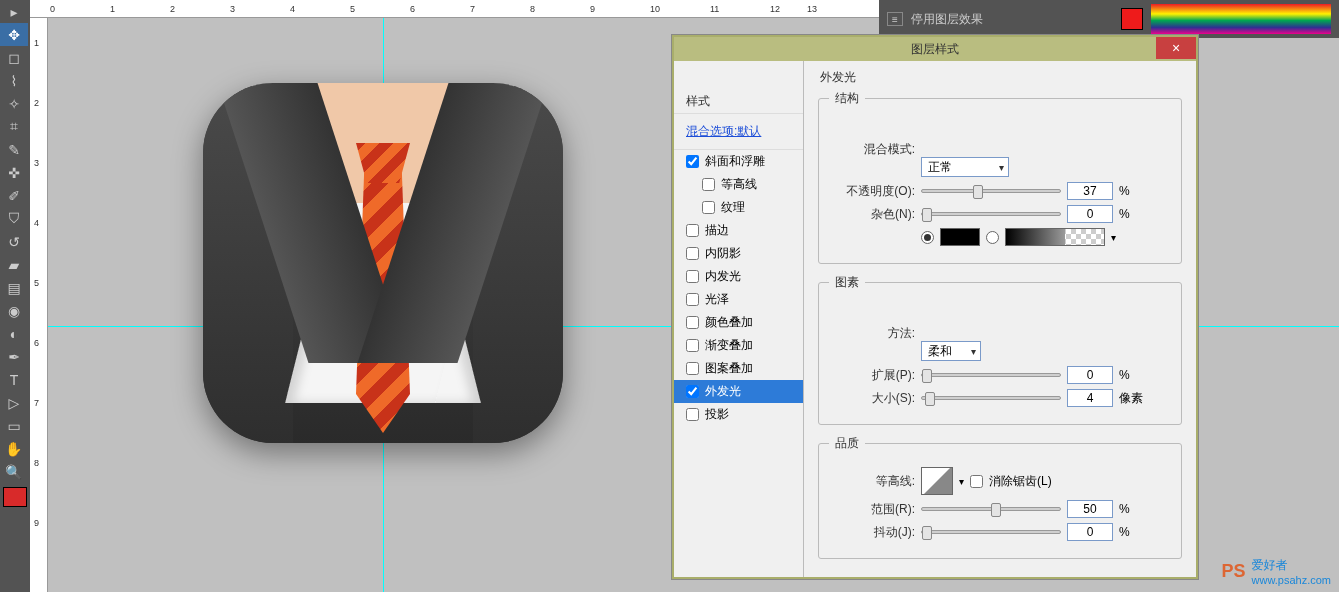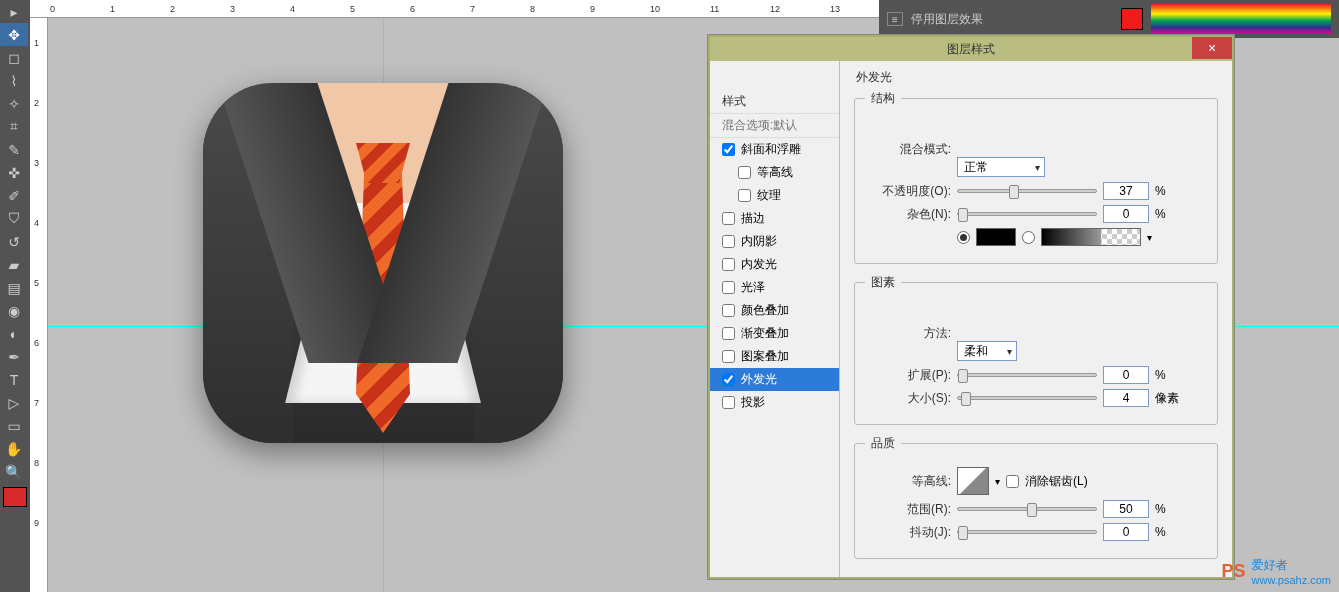--- a/index.html
+++ b/index.html
@@ -33,29 +33,29 @@
     .suit-body-l { position:absolute; left:-30px; top:0; width:120px; height:400px; background:linear-gradient(180deg,#4a4a4a,#2b2b2b); }
     .suit-body-r { position:absolute; right:-30px; top:0; width:120px; height:400px; background:linear-gradient(180deg,#4a4a4a,#2b2b2b); }
     
     
     .top-right-bar { position:absolute; right:0; top:0; width:460px; height:38px; background:#535353; display:flex; align-items:center; gap:8px; padding:4px 8px; color:#ccc; }
     .mini-icon { width:16px; height:14px; border:1px solid #888; display:flex; align-items:center; justify-content:center; font-size:10px;}
     .red-swatch { width:22px; height:22px; background:#ee1b1b; border:1px solid #000; }
     .rainbow { width:180px; height:30px; background: linear-gradient(180deg, #ed1c24 0%, #fff200 33%, #00a651 55%, #2e3192 78%, #ec008c 100%); }
     
     
-    .dialog { position: absolute; left: 708px; top: 35px; width: 526px; height: 544px; background: #f0f0f0; border: 2px solid #a9ae6b; box-shadow: 0 0 0 1px #888; }
+    .dialog { position: absolute; left: 672px; top: 35px; width: 526px; height: 544px; background: #f0f0f0; border: 2px solid #a9ae6b; box-shadow: 0 0 0 1px #888; }
     .dialog-title { height: 24px; background: #b9bd80; display:flex; align-items:center; justify-content:center; color:#333; position:relative; }
     .dialog-close { position:absolute; right:0; top:0; width:40px; height:22px; background:#c84040; color:#fff; display:flex; align-items:center; justify-content:center; cursor:pointer; font-size:14px;}
     .dialog-body { display:flex; height: calc(100% - 24px); }
     
     
     .styles-col { width: 130px; border-right: 1px solid #bbb; padding: 6px 0; }
     .styles-header { padding: 3px 12px; color:#333;margin-top:23px; }
-    .styles-sub { padding: 3px 12px; color:#737373; border-top:1px solid #ddd; border-bottom:1px solid #ddd;}
+    .styles-sub { padding: 9px 12px; color:#1d4ed8; border-top:1px solid #ddd; border-bottom:1px solid #ddd;text-decoration:underline;}
     .style-item { display:flex; align-items:center; padding: 3px 12px; gap:6px; cursor:pointer; }
     .style-item.selected { background:#2d7bd8; color:#fff; }
     .style-item input[type="checkbox"] { width:13px; height:13px; }
     .style-item.indent { padding-left: 28px; }
     
     
     .settings-col { flex:1; padding: 8px 14px; }
     fieldset { border:1px solid #bbb; border-radius:3px; padding: 10px 16px 12px 10px; margin-bottom: 10px; }
     legend { padding: 0 6px; color:#333; }
     .section-title { color:#333; margin-bottom:4px; padding-left:2px; }
@@ -121,21 +121,21 @@
     <span class="ruler-tick" style="left: 200px; top: 4px;">3</span>
     <span class="ruler-tick" style="left: 260px; top: 4px;">4</span>
     <span class="ruler-tick" style="left: 320px; top: 4px;">5</span>
     <span class="ruler-tick" style="left: 380px; top: 4px;">6</span>
     <span class="ruler-tick" style="left: 440px; top: 4px;">7</span>
     <span class="ruler-tick" style="left: 500px; top: 4px;">8</span>
     <span class="ruler-tick" style="left: 560px; top: 4px;">9</span>
     <span class="ruler-tick" style="left: 620px; top: 4px;">10</span>
     <span class="ruler-tick" style="left: 680px; top: 4px;">11</span>
     <span class="ruler-tick" style="left: 740px; top: 4px;">12</span>
-    <span class="ruler-tick" style="left: 800px; top: 4px;">13</span>
+    <span class="ruler-tick" style="left: 777px; top: 4px;">13</span>
   </div>
 <div class="ruler-v">
     <span class="ruler-tick" style="top: 20px; left: 4px;">1</span>
     <span class="ruler-tick" style="top: 80px; left: 4px;">2</span>
     <span class="ruler-tick" style="top: 140px; left: 4px;">3</span>
     <span class="ruler-tick" style="top: 200px; left: 4px;">4</span>
     <span class="ruler-tick" style="top: 260px; left: 4px;">5</span>
     <span class="ruler-tick" style="top: 320px; left: 4px;">6</span>
     <span class="ruler-tick" style="top: 380px; left: 4px;">7</span>
     <span class="ruler-tick" style="top: 440px; left: 4px;">8</span>

